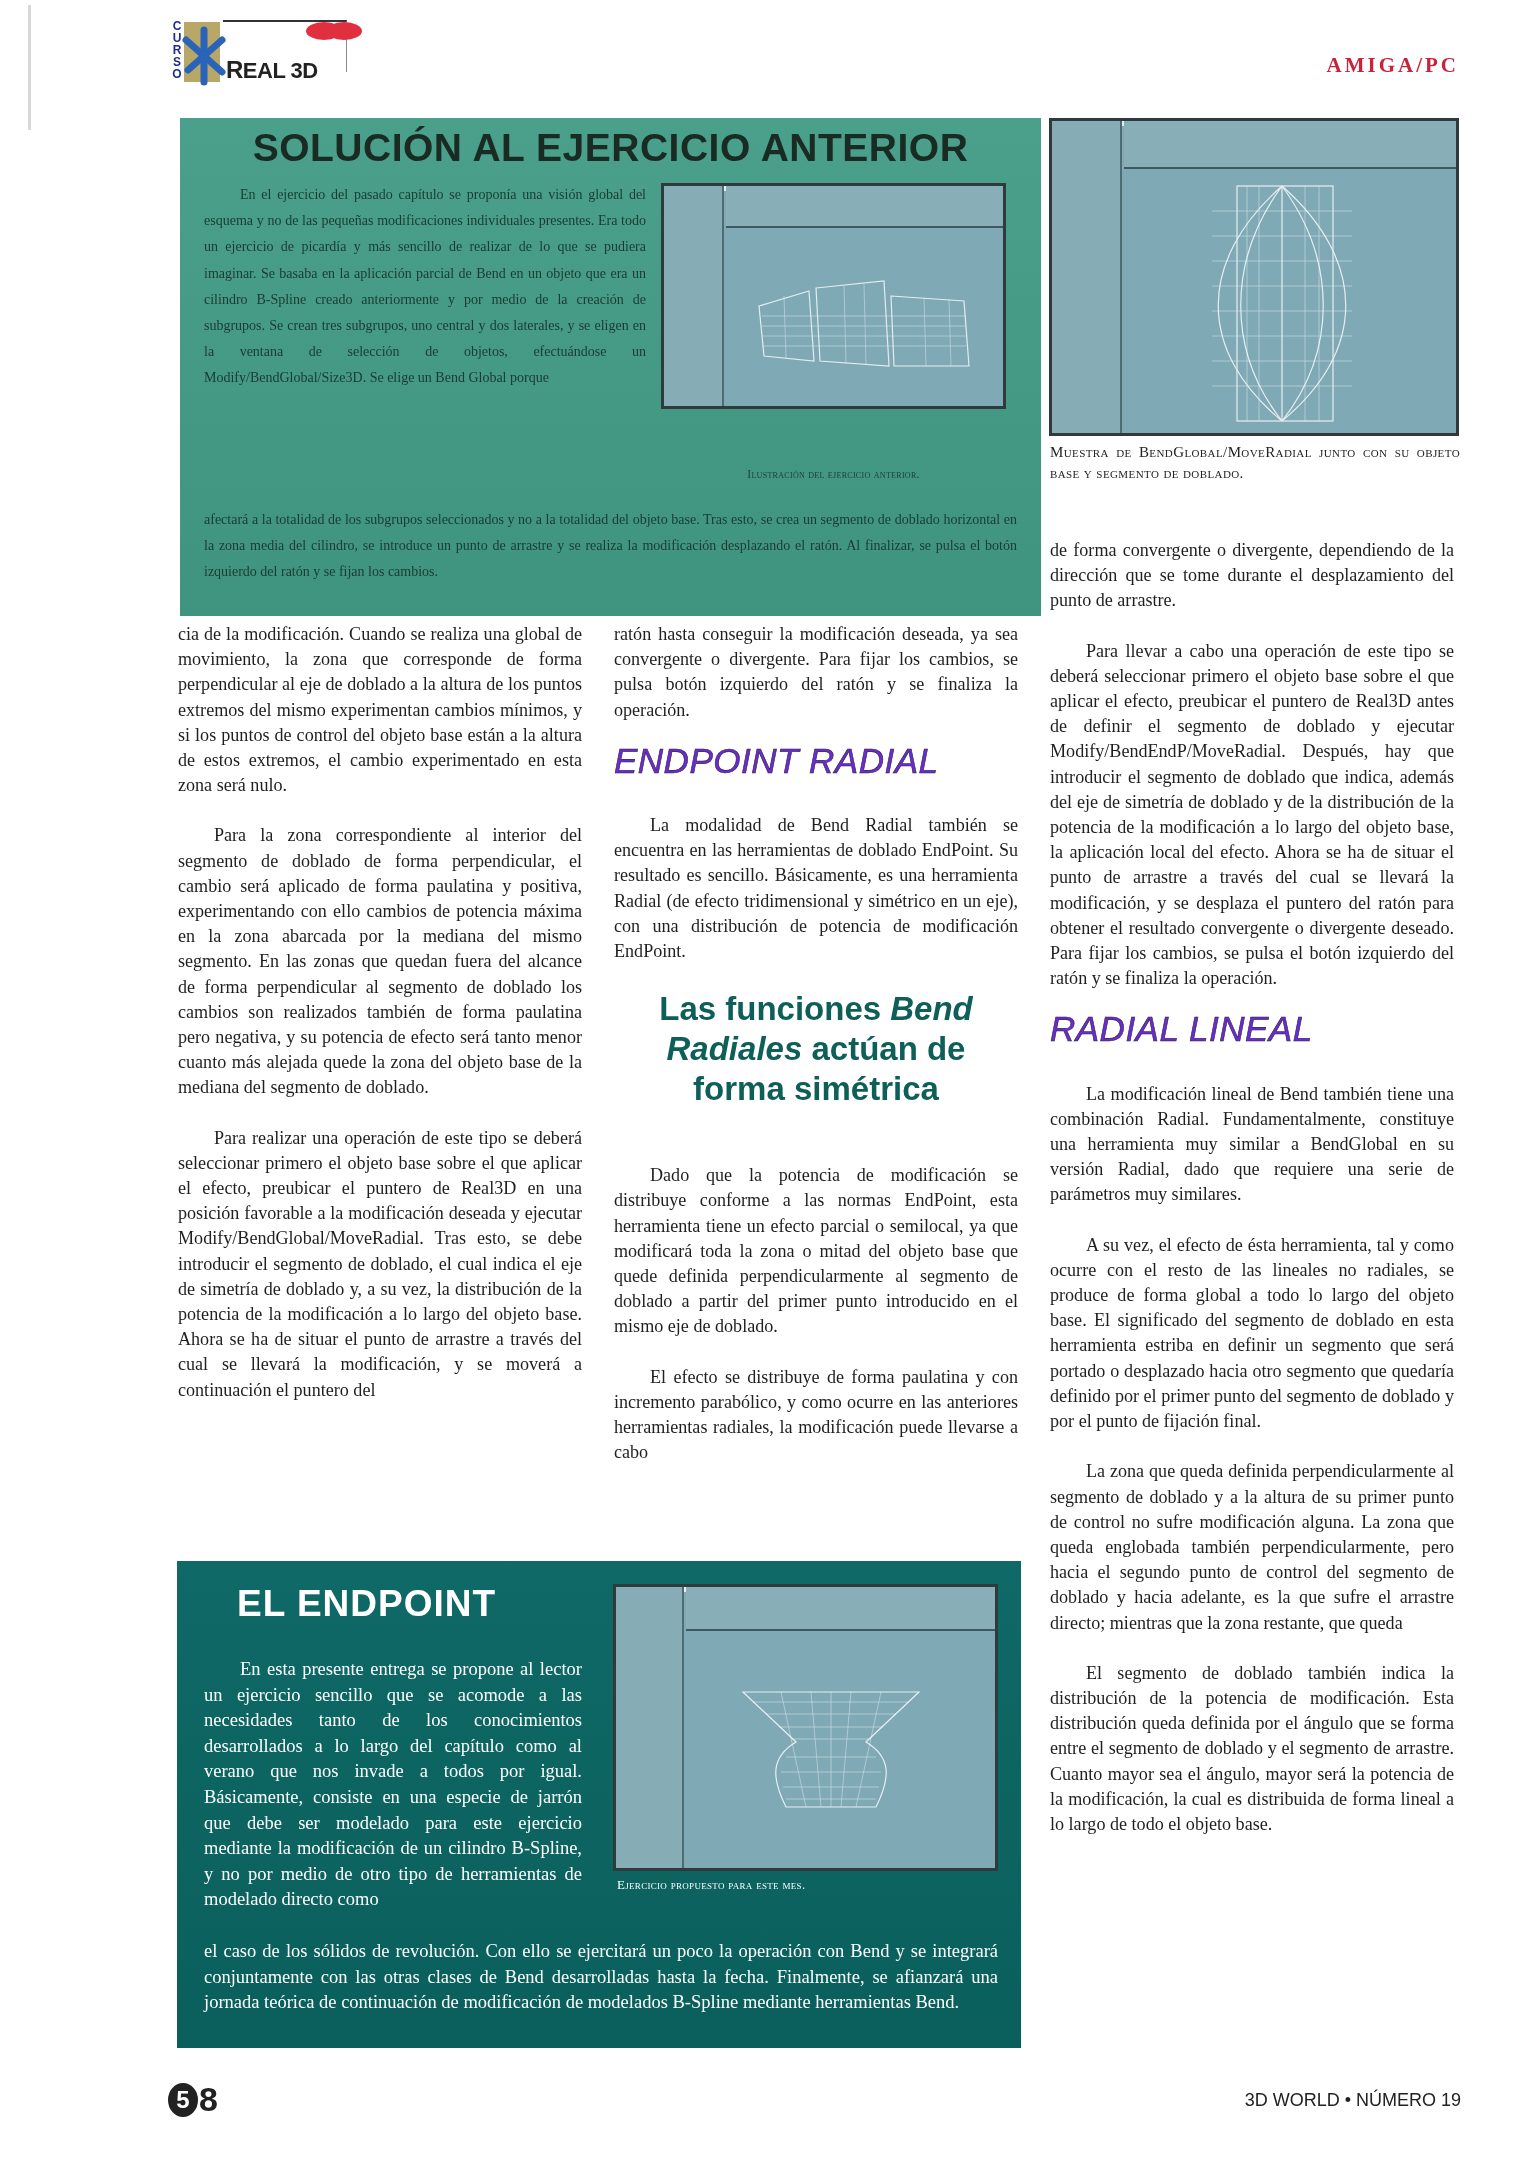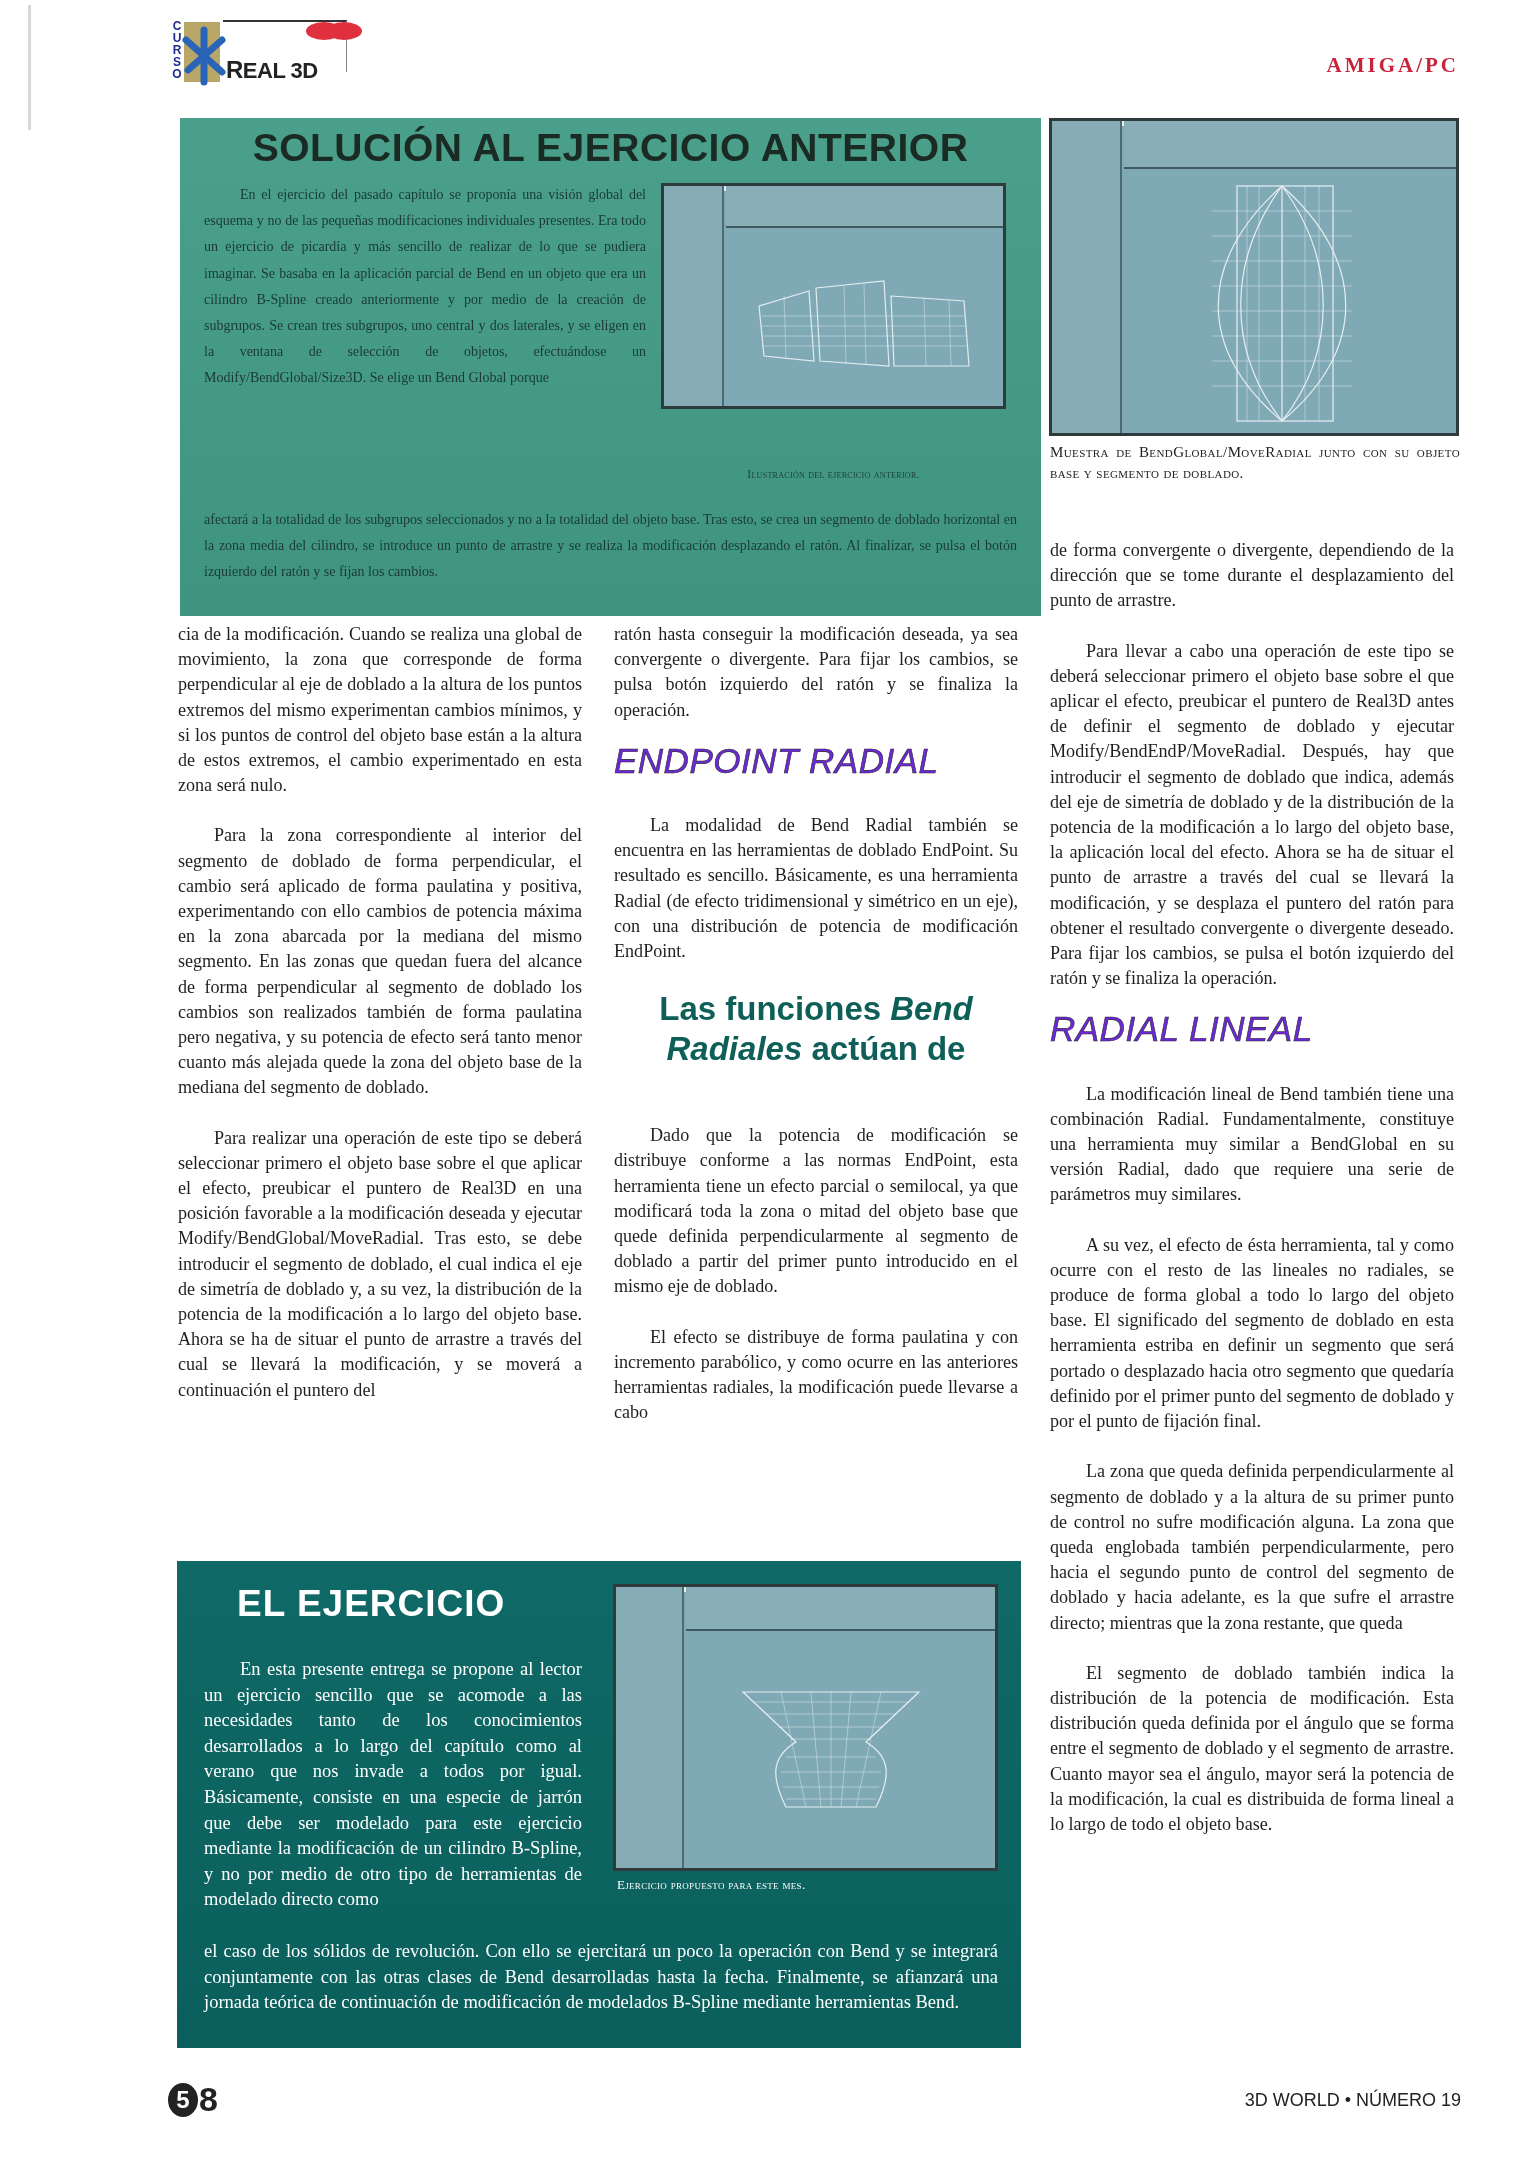--- a/index.html
+++ b/index.html
@@ -163,37 +163,38 @@
   <p class="indent">Para realizar una operación de este tipo se deberá seleccionar primero el objeto base sobre el que aplicar el efecto, preubicar el puntero de Real3D en una posición favorable a la modificación deseada y ejecutar Modify/BendGlobal/MoveRadial. Tras esto, se debe introducir el segmento de doblado, el cual indica el eje de simetría de doblado y, a su vez, la distribución de la potencia de la modificación a lo largo del objeto base. Ahora se ha de situar el punto de arrastre a través del cual se llevará la modificación, y se moverá a continuación el puntero del</p>
 </div>
 
 <div class="col col2">
   <p>ratón hasta conseguir la modificación deseada, ya sea convergente o divergente. Para fijar los cambios, se pulsa botón izquierdo del ratón y se finaliza la operación.</p>
   <div class="section-head" style="margin: 8px 0 40px 0;">ENDPOINT RADIAL</div>
   <p class="indent">La modalidad de Bend Radial también se encuentra en las herramientas de doblado EndPoint. Su resultado es sencillo. Básicamente, es una herramienta Radial (de efecto tridimensional y simétrico en un eje), con una distribución de potencia de modificación EndPoint.</p>
   <div class="pull-quote" style="margin: 18px 0 54px 0;">
     <div><span>Las funciones </span><i>Bend</i></div>
     <div><i>Radiales</i><span> actúan de</span></div>
+    <div>forma simétrica</div>
   </div>
   <p class="indent">Dado que la potencia de modificación se distribuye conforme a las normas EndPoint, esta herramienta tiene un efecto parcial o semilocal, ya que modificará toda la zona o mitad del objeto base que quede definida perpendicularmente al segmento de doblado a partir del primer punto introducido en el mismo eje de doblado.</p>
   <p class="indent">El efecto se distribuye de forma paulatina y con incremento parabólico, y como ocurre en las anteriores herramientas radiales, la modificación puede llevarse a cabo</p>
 </div>
 
 <div class="col col3">
   <p>de forma convergente o divergente, dependiendo de la dirección que se tome durante el desplazamiento del punto de arrastre.</p>
   <p class="indent">Para llevar a cabo una operación de este tipo se deberá seleccionar primero el objeto base sobre el que aplicar el efecto, preubicar el puntero de Real3D antes de definir el segmento de doblado y ejecutar Modify/BendEndP/MoveRadial. Después, hay que introducir el segmento de doblado que indica, además del eje de simetría de doblado y de la distribución de la potencia de la modificación a lo largo del objeto base, la aplicación local del efecto. Ahora se ha de situar el punto de arrastre a través del cual se llevará la modificación, y se desplaza el puntero del ratón para obtener el resultado convergente o divergente deseado. Para fijar los cambios, se pulsa el botón izquierdo del ratón y se finaliza la operación.</p>
   <div class="section-head" style="margin: 4px 0 40px 0;">RADIAL LINEAL</div>
   <p class="indent">La modificación lineal de Bend también tiene una combinación Radial. Fundamentalmente, constituye una herramienta muy similar a BendGlobal en su versión Radial, dado que requiere una serie de parámetros muy similares.</p>
   <p class="indent">A su vez, el efecto de ésta herramienta, tal y como ocurre con el resto de las lineales no radiales, se produce de forma global a todo lo largo del objeto base. El significado del segmento de doblado en esta herramienta estriba en definir un segmento que será portado o desplazado hacia otro segmento que quedaría definido por el primer punto del segmento de doblado y por el punto de fijación final.</p>
   <p class="indent">La zona que queda definida perpendicularmente al segmento de doblado y a la altura de su primer punto de control no sufre modificación alguna. La zona que queda englobada también perpendicularmente, pero hacia el segundo punto de control del segmento de doblado y hacia adelante, es la que sufre el arrastre directo; mientras que la zona restante, que queda</p>
   <p class="indent">El segmento de doblado también indica la distribución de la potencia de modificación. Esta distribución queda definida por el ángulo que se forma entre el segmento de doblado y el segmento de arrastre. Cuanto mayor sea el ángulo, mayor será la potencia de la modificación, la cual es distribuida de forma lineal a lo largo de todo el objeto base.</p>
 </div>
 
 <div class="abs ej-box">
-  <div class="abs ej-title">EL EJERCICIO</div>
+  <div class="abs ej-title">EL ENDPOINT</div>
   <div class="abs ej-text ej-text-top indent">En esta presente entrega se propone al lector un ejercicio sencillo que se acomode a las necesidades tanto de los conocimientos desarrollados a lo largo del capítulo como al verano que nos invade a todos por igual. Básicamente, consiste en una especie de jarrón que debe ser modelado para este ejercicio mediante la modificación de un cilindro B-Spline, y no por medio de otro tipo de herramientas de modelado directo como</div>
   <div class="shot ej-shot">
     <div class="titlebar"></div>
     <div class="sidebar" style="width:68px;"></div>
     <div class="toolbar" style="left:70px;height:44px;"></div>
     <svg style="left:125px;top:100px;" width="180" height="130" viewBox="0 0 180 130">
       <g fill="none" stroke="#f2f6f8" stroke-width="1.2" opacity="0.9">
         <path d="M2 5 L178 5 L125 55 C 150 70, 150 90, 135 120 L45 120 C 30 90, 30 70, 55 55 Z"></path>
       </g>
       <g stroke="#f2f6f8" stroke-width="0.6" opacity="0.7">

